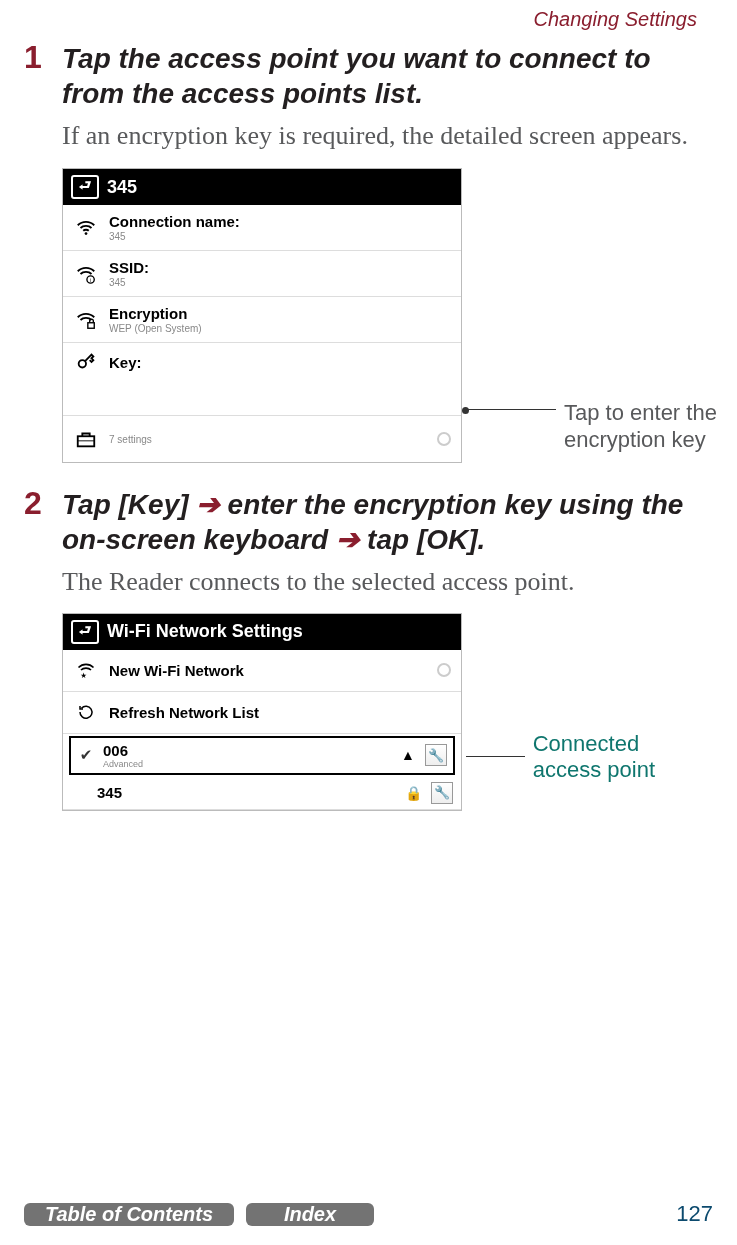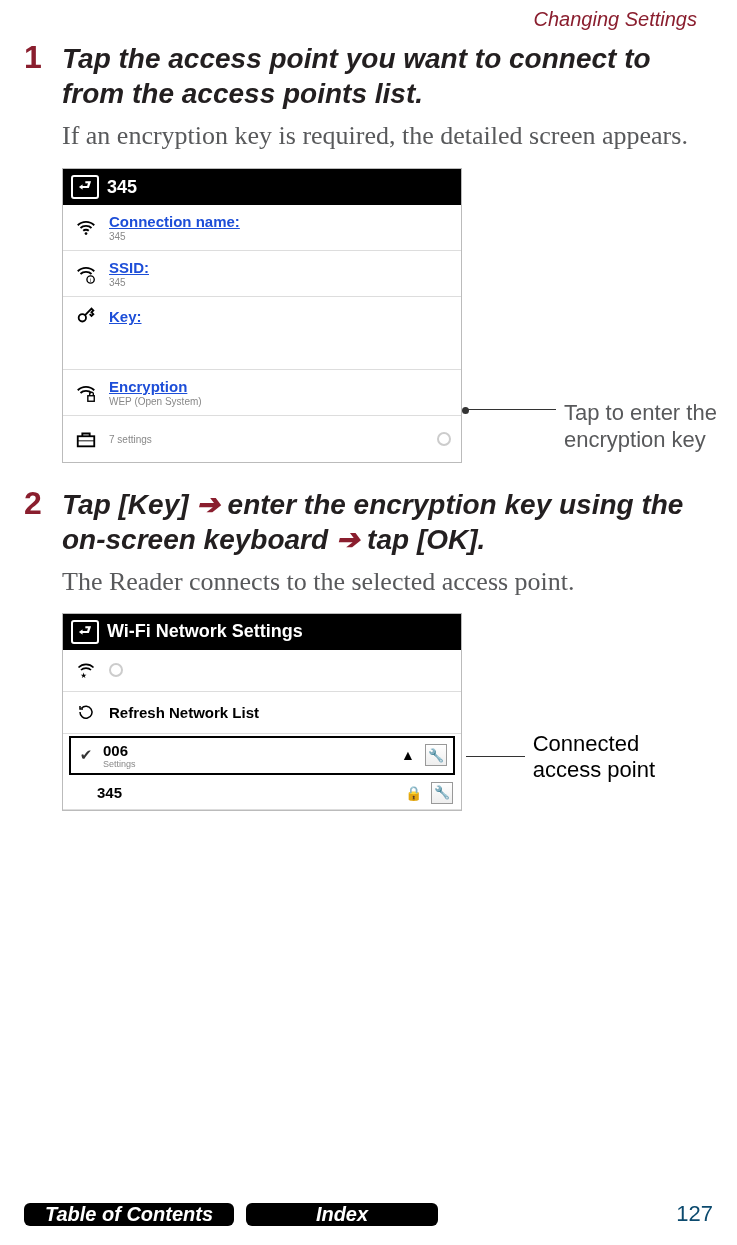--- a/index.html
+++ b/index.html
@@ -84,21 +84,21 @@
     min-height: 46px;
   }
   .ss-row:last-child { border-bottom: none; }
   .ss-icon {
     width: 26px; height: 26px;
     display: flex; align-items: center; justify-content: center;
     color: #000;
     flex-shrink: 0;
   }
   .ss-text { flex: 1; }
-  .ss-label { font-weight: bold; font-size: 15px; color: #1d4ed8; text-decoration: underline; }
+  .ss-label { font-weight: bold; font-size: 15px; color: #000000; }
   .ss-sub   { font-size: 10px; color: #888; margin-top: 1px; }
   .ss-row.pad { padding-bottom: 40px; }
   .ss-right-circle {
     width: 14px; height: 14px; border: 2px solid #ccc; border-radius: 50%;
     flex-shrink: 0;
   }
   .callout1 {
     position: absolute;
     left: 404px;
     top: 232px;
@@ -155,30 +155,30 @@
     flex-shrink: 0;
     background: linear-gradient(#fff,#eee);
   }
   .check-icon { width: 18px; text-align: center; font-size: 15px; flex-shrink: 0; }
   .callout2 {
     position: absolute;
     left: 404px; top: 118px;
     display: flex; align-items: center;
   }
   .callout2 .line { width: 80px; height: 0; border-top: 1px solid #333; position: relative; top: 0px; }
-  .callout2 .txt { margin-left: 8px; font-size: 22px; color: #000000; }
+  .callout2 .txt { margin-left: 8px; font-size: 22px; color: #0f766e; }
 
   .footer {
     position: absolute;
     bottom: 18px; left: 0; right: 0;
     display: flex; align-items: center;
     padding: 0 24px;
   }
   .nav-btn {
-    background: #000000;
+    background: #737373;
     color: #fff;
     font-weight: bold;
     font-style: italic;
     font-size: 20px;
     padding: 0 0;
     text-align: center;
     width: 210px;
     border-radius: 6px;
     margin-right: 12px;
   }
@@ -224,42 +224,42 @@
                 <path fill="none" stroke="#000" stroke-width="2" d="M3 9c5-5 13-5 18 0M6 12c3-3 9-3 12 0"></path>
                 <circle cx="17" cy="18" r="4" fill="none" stroke="#000" stroke-width="1.5"></circle>
                 <text x="17" y="21" font-size="6" text-anchor="middle" fill="#000">i</text>
               </svg>
           </div>
           <div class="ss-text">
             <div class="ss-label">SSID:</div>
             <div class="ss-sub">345</div>
           </div>
         </div>
-        <div class="ss-row pad">
-          <div class="ss-icon">
-            <svg width="22" height="22" viewBox="0 0 24 24">
-                <circle cx="8" cy="14" r="4" fill="none" stroke="#000" stroke-width="2"></circle>
-                <path d="M11 11l7-7 2 2-2 2 2 2-2 2-2-2" fill="none" stroke="#000" stroke-width="2"></path>
-              </svg>
-          </div>
-          <div class="ss-text">
-            <div class="ss-label">Key:</div>
-          </div>
-        </div>
         <div class="ss-row">
           <div class="ss-icon">
             <svg width="22" height="22" viewBox="0 0 24 24">
                 <path fill="none" stroke="#000" stroke-width="2" d="M3 9c5-5 13-5 18 0M6 12c3-3 9-3 12 0"></path>
                 <rect x="14" y="15" width="7" height="6" fill="none" stroke="#000" stroke-width="1.5"></rect>
                 <path d="M16 15v-2a2 2 0 0 1 4 0v2" fill="none" stroke="#000" stroke-width="1.5"></path>
               </svg>
           </div>
           <div class="ss-text">
             <div class="ss-label">Encryption</div>
             <div class="ss-sub">WEP (Open System)</div>
+          </div>
+        </div>
+        <div class="ss-row pad">
+          <div class="ss-icon">
+            <svg width="22" height="22" viewBox="0 0 24 24">
+                <circle cx="8" cy="14" r="4" fill="none" stroke="#000" stroke-width="2"></circle>
+                <path d="M11 11l7-7 2 2-2 2 2 2-2 2-2-2" fill="none" stroke="#000" stroke-width="2"></path>
+              </svg>
+          </div>
+          <div class="ss-text">
+            <div class="ss-label">Key:</div>
           </div>
         </div>
         <div class="ss-row">
           <div class="ss-icon">
             <svg width="22" height="22" viewBox="0 0 24 24">
                 <rect x="3" y="9" width="18" height="11" fill="none" stroke="#000" stroke-width="2"></rect>
                 <path d="M8 9V6h8v3" fill="none" stroke="#000" stroke-width="2"></path>
                 <path d="M3 14h18" stroke="#000" stroke-width="1"></path>
               </svg>
           </div>
@@ -292,36 +292,37 @@
           <div class="ss-back">⮐</div>
           <span>Wi-Fi Network Settings</span>
         </div>
         <div class="ss2-row">
           <div class="ss-icon">
             <svg width="20" height="20" viewBox="0 0 24 24">
                 <path fill="none" stroke="#000" stroke-width="2" d="M3 9c5-5 13-5 18 0M6 12c3-3 9-3 12 0"></path>
                 <text x="5" y="21" font-size="9" fill="#000">★</text>
               </svg>
           </div>
+          <div class="ss2-label" style="flex:1">New Wi-Fi Network</div>
           <div class="ss-right-circle"></div>
         </div>
         <div class="ss2-row">
           <div class="ss-icon">
             <svg width="18" height="18" viewBox="0 0 24 24">
                 <path fill="none" stroke="#000" stroke-width="2" d="M4 12a8 8 0 1 0 2-5"></path>
                 <path d="M4 4v4h4" fill="none" stroke="#000" stroke-width="2"></path>
               </svg>
           </div>
           <div class="ss2-label" style="flex:1">Refresh Network List</div>
         </div>
         <div class="ap-row highlight">
           <div class="check-icon">✔</div>
           <div style="flex:1">
             <div class="ss2-label">006</div>
-            <div class="ss2-sub">Settings</div>
+            <div class="ss2-sub">Advanced</div>
           </div>
           <div class="sig-icon">▲</div>
           <div class="wrench-btn">🔧</div>
         </div>
         <div class="ap-row">
           <div class="check-icon"></div>
           <div class="ss2-label" style="flex:1">345</div>
           <div class="sig-icon">🔒</div>
           <div class="wrench-btn">🔧</div>
         </div>
@@ -330,15 +331,15 @@
         <div class="line"></div>
         <div class="txt">Connected access point</div>
       </div>
     </div>
   </div>
 
 </div>
 
 <div class="footer">
   <div class="nav-btn">Table of Contents</div>
-  <div class="nav-btn" style="width:192px">Index</div>
+  <div class="nav-btn" style="width:128px">Index</div>
   <div class="page-num">127</div>
 </div>
 
 </body></html>

